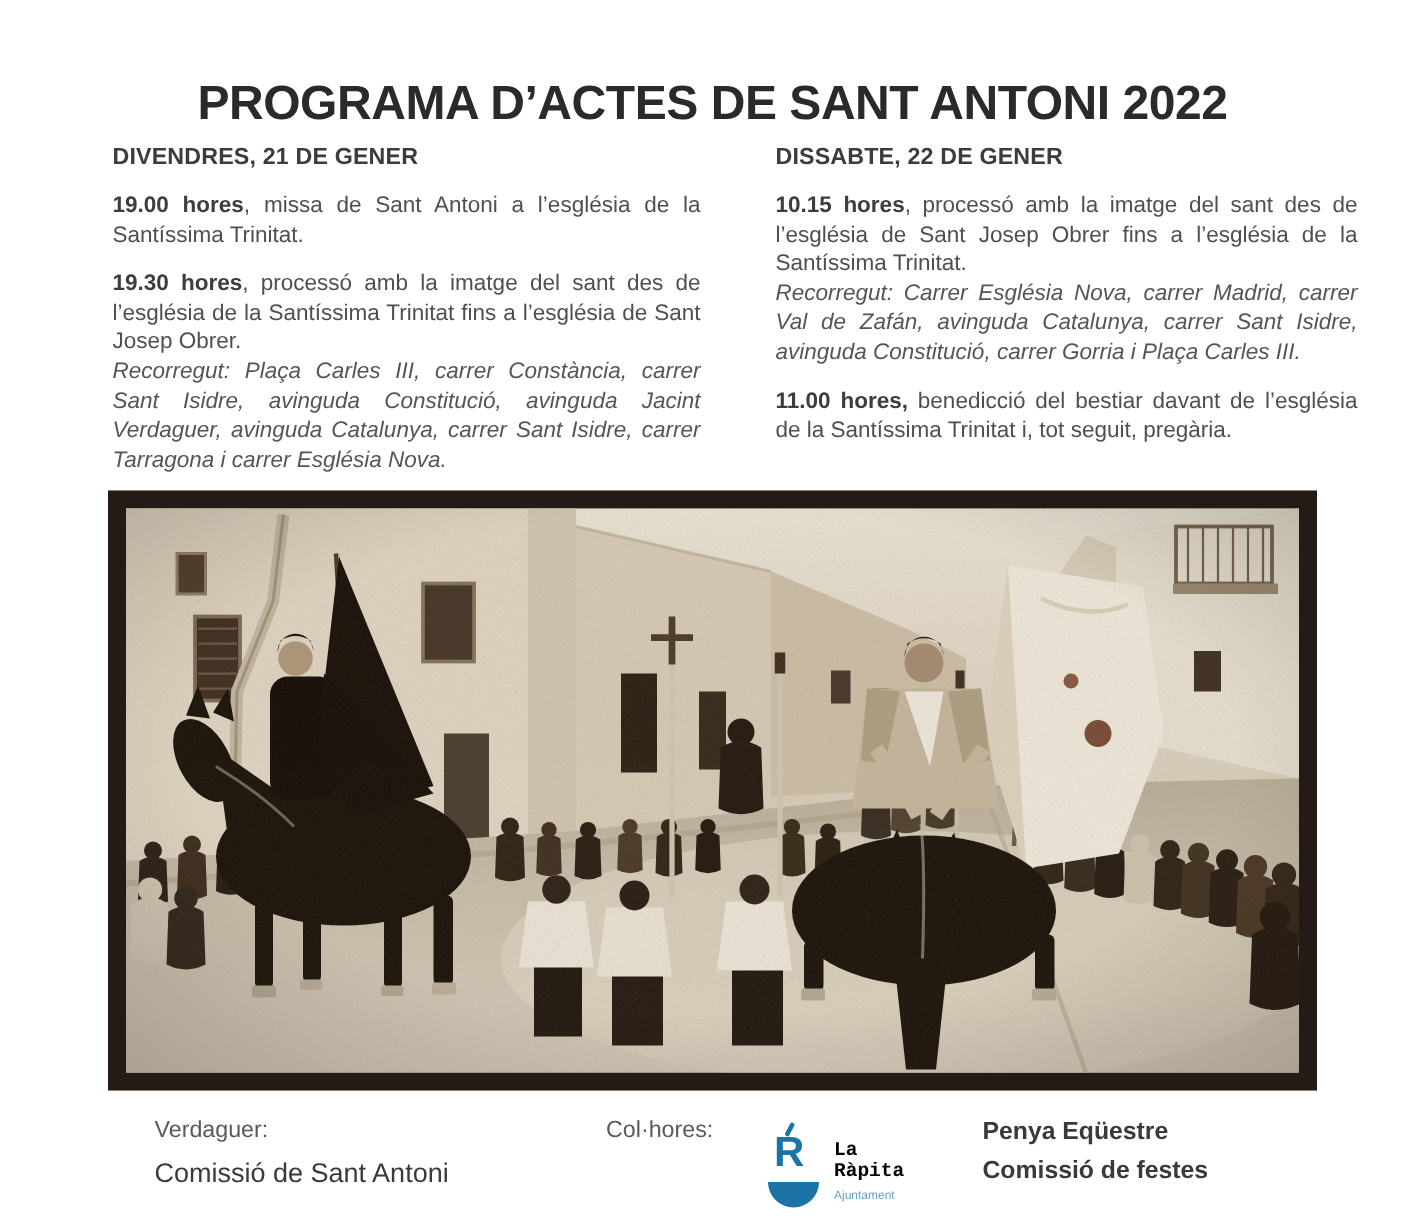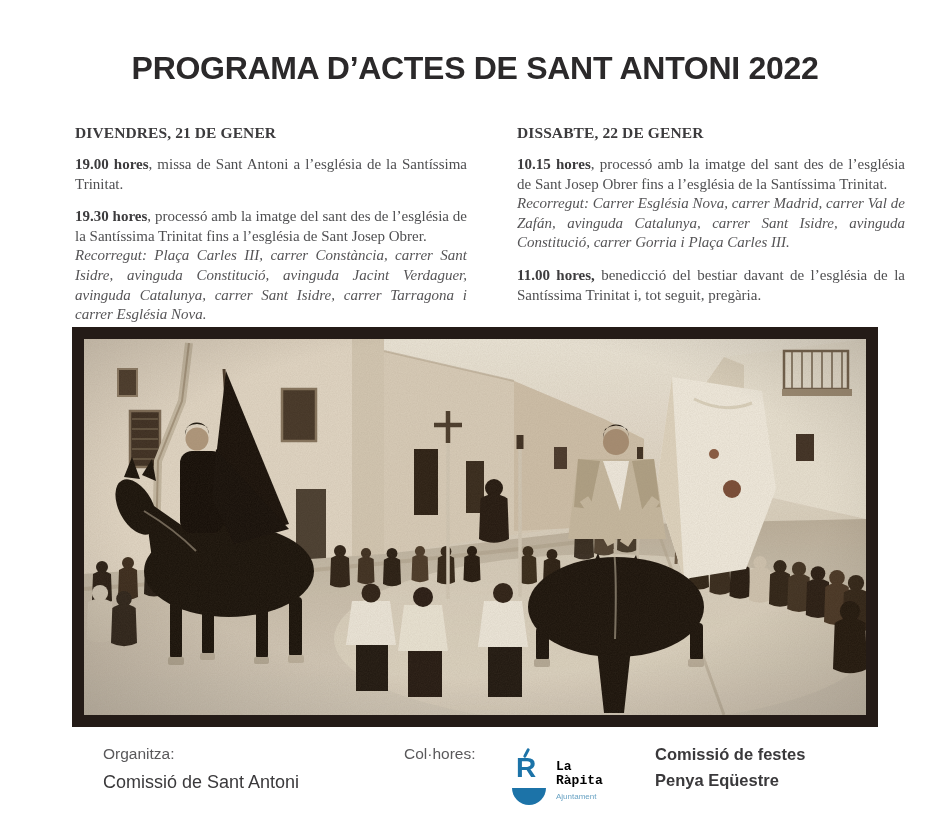--- a/index.html
+++ b/index.html
@@ -4,21 +4,21 @@
 <style>
   html,body{margin:0;padding:0;}
   body{
     width:950px;height:821px;position:relative;background:#ffffff;
     font-family:"Liberation Sans", sans-serif;overflow:hidden;
   }
   .page-title{
     position:absolute;left:0;top:50px;width:950px;text-align:center;
     font-size:32px;font-weight:700;letter-spacing:-0.3px;color:#2b292a;
   }
-  .col{position:absolute;top:124px;font-family:Liberation Serif, serif;}
+  .col{position:absolute;top:96px;}
   .col-left{left:75px;width:392px;}
   .col-right{left:517px;width:388px;}
   .day-heading{
     font-size:15.5px;font-weight:700;color:#3c3b3d;letter-spacing:0.1px;margin:0 0 13px 0;
   }
   .event{
     font-size:15px;line-height:19.6px;color:#4f4f51;text-align:justify;margin:0 0 13px 0;
   }
   .event .time{font-weight:700;color:#3d3c3e;}
   .event .route{display:block;font-style:italic;color:#555456;}
@@ -282,33 +282,33 @@
     <rect x="450" y="320" width="16" height="8" rx="2" fill="#b8ad9a"></rect>
     <rect x="604" y="320" width="16" height="8" rx="2" fill="#c0b5a2"></rect>
     <path d="M530,210 Q533,240 531,300" stroke="#cdc2ad" stroke-width="2" opacity="0.55" fill="none"></path>
 
     <rect x="0" y="0" width="782" height="376" fill="#7d6243" opacity="0.05"></rect>
     <rect x="0" y="0" width="782" height="376" fill="url(#vig)"></rect>
     <rect x="0" y="0" width="782" height="376" filter="url(#grain)" opacity="0.45"></rect>
   </svg>
 </div>
 
-<div class="footer-label org-label">Organitza:</div>
+<div class="footer-label org-label">Verdaguer:</div>
 <div class="footer-bold org-name">Comissió de Sant Antoni</div>
 <div class="footer-label collab-label">Col·hores:</div>
 
 <div class="logo">
   <div class="logo-mark">
     <div class="logo-accent"></div>
     <div class="logo-letter">R</div>
     <div class="logo-bowl"></div>
   </div>
   <div class="logo-text">
     <div class="logo-line1">La</div>
     <div class="logo-line2">Ràpita</div>
     <div class="logo-line3">Ajuntament</div>
   </div>
 </div>
 
 <div class="collab-list">
+  <div>Penya Eqüestre</div>
   <div>Comissió de festes</div>
-  <div>Penya Eqüestre</div>
 </div>
 
 </body></html>

